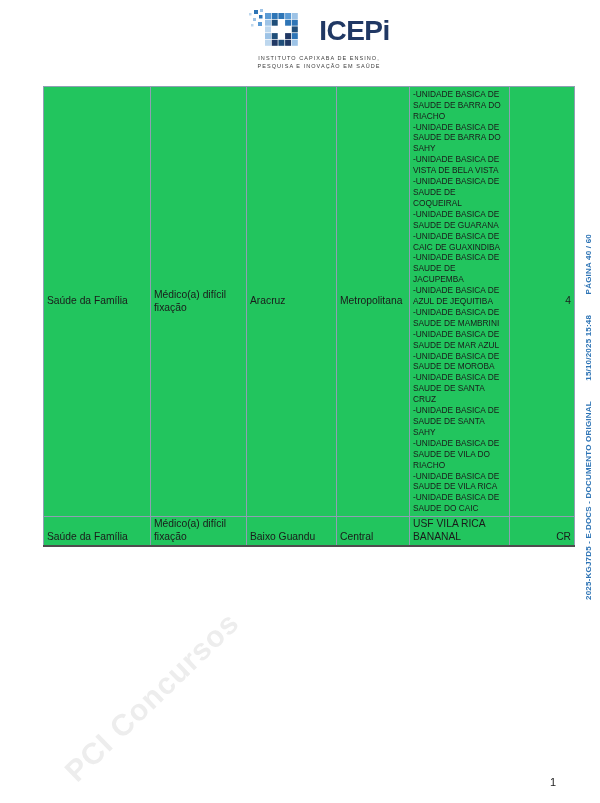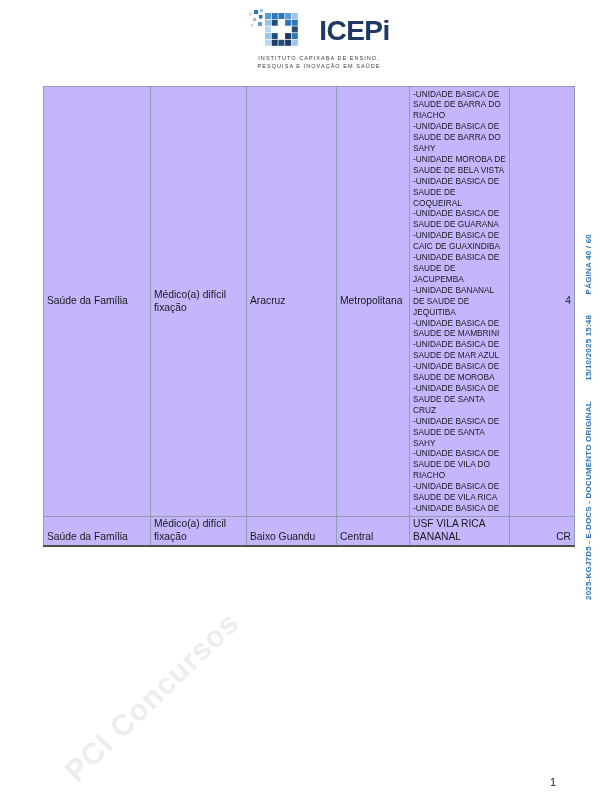--- a/index.html
+++ b/index.html
@@ -12,21 +12,21 @@
   .logo-row{display:flex;align-items:center;justify-content:center;gap:19px;}
   .logo-word{font-size:28px;font-weight:bold;color:#203864;letter-spacing:-0.5px;line-height:1;}
   .logo-caption{margin-top:2px;font-size:5.5px;letter-spacing:1.05px;color:#3a3a3a;line-height:1.45;white-space:nowrap;}
   
   table.doc{
     position:absolute;left:43px;top:86px;width:531px;
     border-collapse:collapse;table-layout:fixed;
     border-bottom:2px solid #4d4d4d;
   }
   table.doc td{
-    background:#c4b5fd;border:1px solid #8f9fb3;
+    background:#22c55e;border:1px solid #8f9fb3;
     font-size:10.3px;padding:1px 3px;color:#1a1a1a;line-height:1.25;
     overflow:hidden;
   }
   tr.row-tall{height:430px;}
   tr.row-short{height:29px;}
   tr.row-tall td{vertical-align:middle;}
   tr.row-short td{vertical-align:bottom;}
   td.nowrap{white-space:nowrap;}
   td.units-cell{vertical-align:top;padding:2px 3px 0 3px;}
   .units-list{font-size:8.3px;line-height:10.9px;max-height:426px;overflow:hidden;}
@@ -109,26 +109,26 @@
   <tbody>
     <tr class="row-tall">
       <td class="nowrap">Saúde da Família</td>
       <td>Médico(a) difícil fixação</td>
       <td class="nowrap">Aracruz</td>
       <td class="nowrap">Metropolitana</td>
       <td class="units-cell">
         <div class="units-list">
             <div>-UNIDADE BASICA DE SAUDE DE BARRA DO RIACHO</div>
             <div>-UNIDADE BASICA DE SAUDE DE BARRA DO SAHY</div>
-            <div>-UNIDADE MOROBA DE SAUDE DE BELA VISTA</div>
+            <div>-UNIDADE BASICA DE VISTA DE BELA VISTA</div>
             <div>-UNIDADE BASICA DE SAUDE DE COQUEIRAL</div>
             <div>-UNIDADE BASICA DE SAUDE DE GUARANA</div>
             <div>-UNIDADE BASICA DE CAIC DE GUAXINDIBA</div>
             <div>-UNIDADE BASICA DE SAUDE DE JACUPEMBA</div>
-            <div>-UNIDADE BANANAL DE SAUDE DE JEQUITIBA</div>
+            <div>-UNIDADE BASICA DE AZUL DE JEQUITIBA</div>
             <div>-UNIDADE BASICA DE SAUDE DE MAMBRINI</div>
             <div>-UNIDADE BASICA DE SAUDE DE MAR AZUL</div>
             <div>-UNIDADE BASICA DE SAUDE DE MOROBA</div>
             <div>-UNIDADE BASICA DE SAUDE DE SANTA CRUZ</div>
             <div>-UNIDADE BASICA DE SAUDE DE SANTA SAHY</div>
             <div>-UNIDADE BASICA DE SAUDE DE VILA DO RIACHO</div>
             <div>-UNIDADE BASICA DE SAUDE DE VILA RICA</div>
             <div> -UNIDADE BASICA DE SAUDE DO CAIC</div>
           </div>
       </td>

